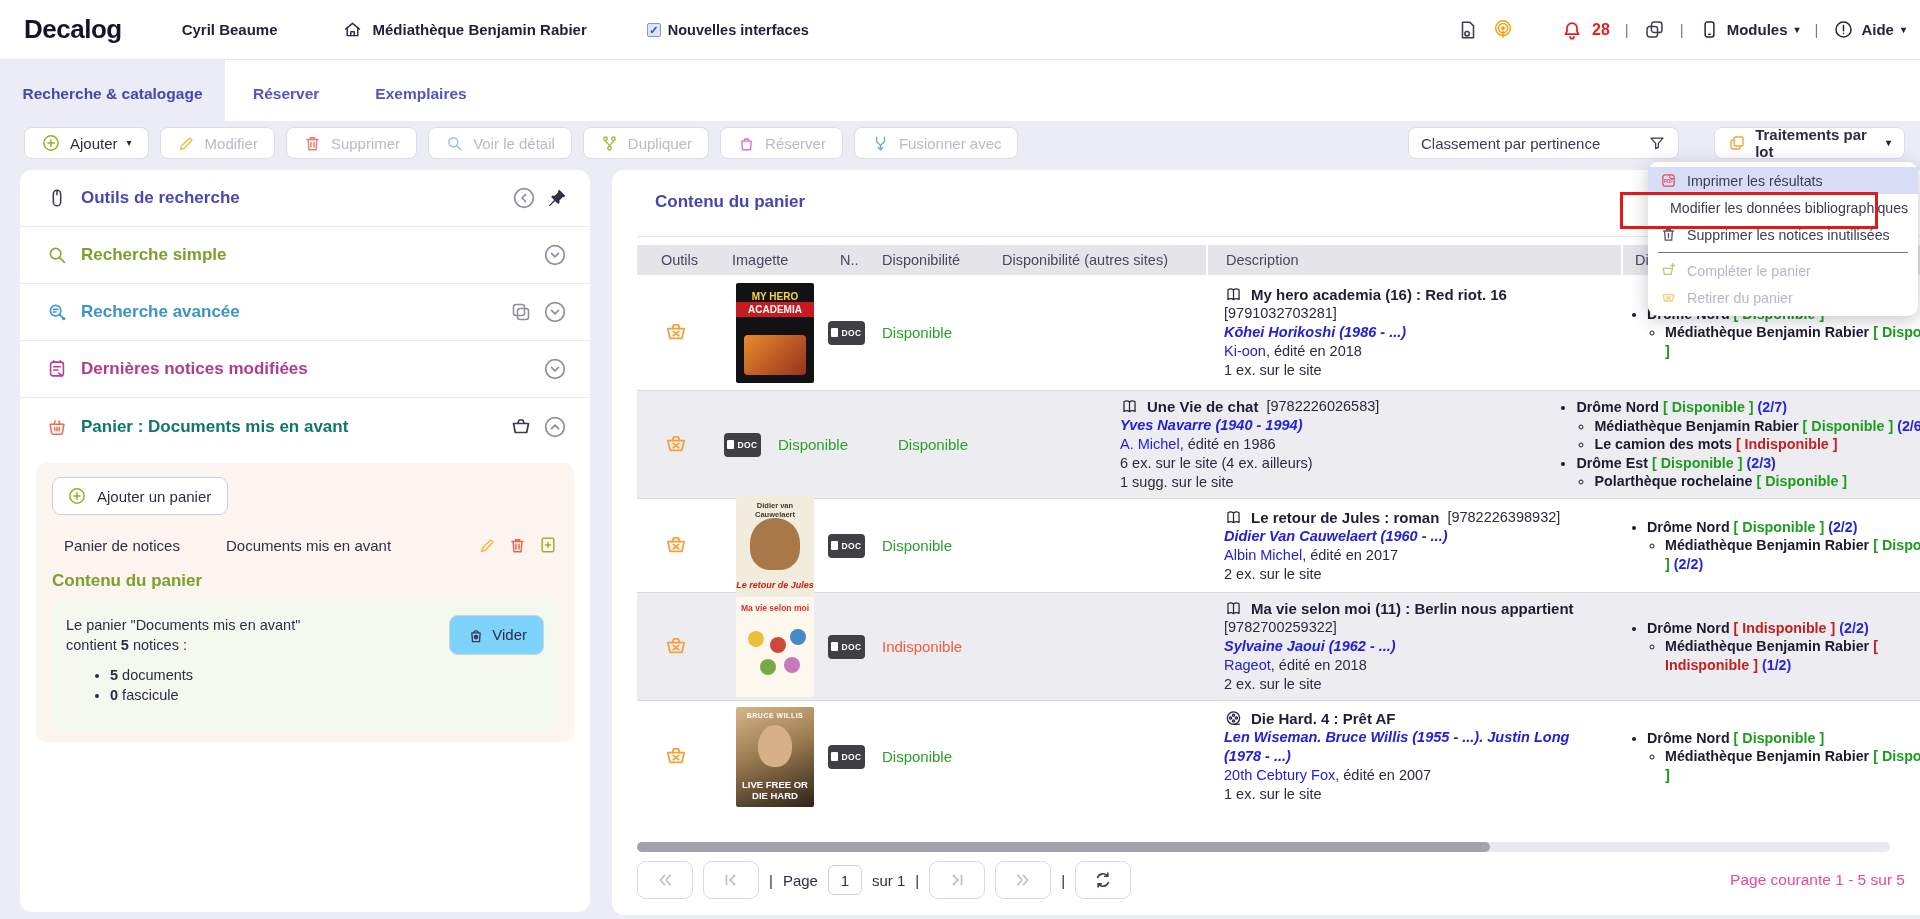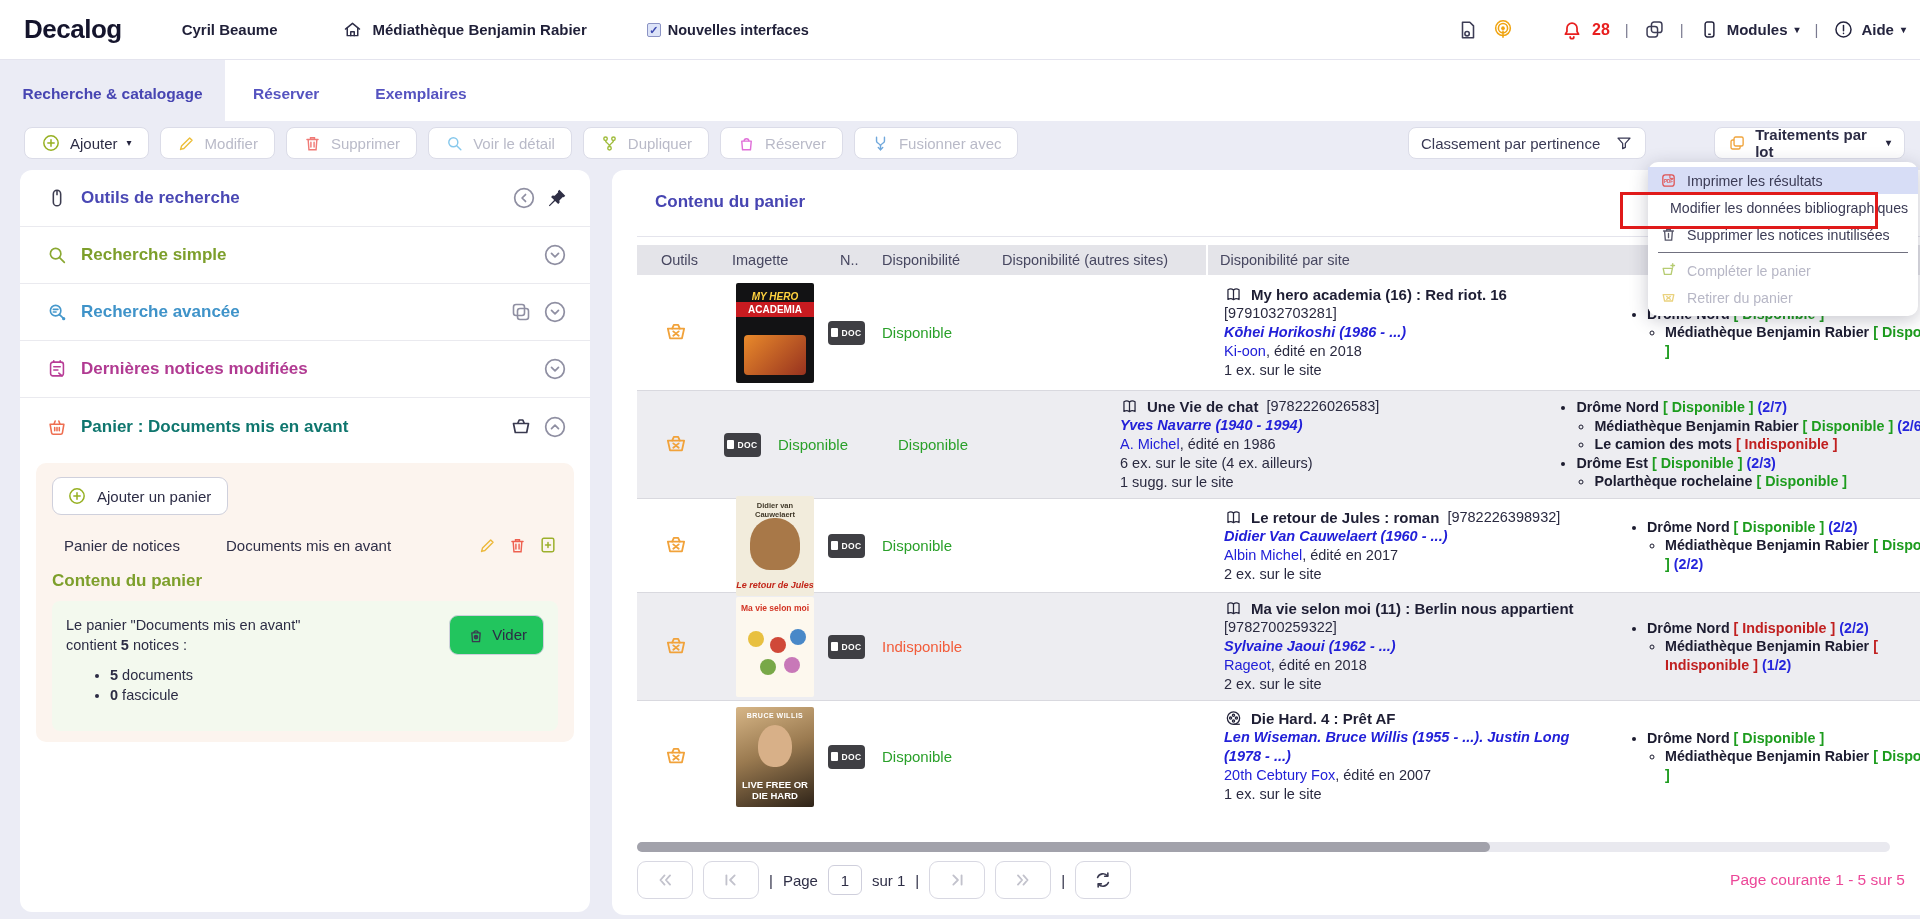--- a/index.html
+++ b/index.html
@@ -26,42 +26,42 @@
 
   
   .tabbar{position:absolute;top:45px;left:0;width:100%;height:76px;background:#fff;display:flex;z-index:5}
   .tab{display:flex;align-items:flex-end;justify-content:center;padding:0 28px 18px;font-size:15.5px;font-weight:bold;color:#5553c0}
   .tab.active{width:225px;padding-left:0;padding-right:0;background:#ebecf5;color:#4745b2}
 
   
   .toolbar{position:absolute;top:127px;left:24px;display:flex;gap:11px;z-index:5}
   .tbtn{height:32px;background:#fff;border:1px solid #dbdce8;border-radius:8px;display:flex;align-items:center;gap:9px;padding:0 16px;font-size:15px;color:#b9bac8}
   .tbtn.en{color:#2c2c45}
-  .sortsel{position:absolute;top:127px;left:1408px;width:238px;height:32px;background:#fff;border:1px solid #dbdce8;border-radius:8px;display:flex;align-items:center;padding:0 12px;font-size:15px;color:#3a3a55;z-index:5}
+  .sortsel{position:absolute;top:127px;left:1408px;width:271px;height:32px;background:#fff;border:1px solid #dbdce8;border-radius:8px;display:flex;align-items:center;padding:0 12px;font-size:15px;color:#3a3a55;z-index:5}
   .sortsel .fn{margin-left:auto;color:#3a3a55}
   .batchbtn{position:absolute;top:127px;left:1714px;width:191px;height:32px;background:#fff;border:1px solid #dbdce8;border-radius:8px;display:flex;align-items:center;gap:9px;padding:0 13px;font-size:15px;font-weight:bold;color:#2c2c45;z-index:5}
 
   
   .sidebar{position:absolute;left:20px;top:170px;width:570px;height:742px;background:#fff;border-radius:12px;z-index:4;overflow:hidden}
   .srow{height:57px;display:flex;align-items:center;gap:13px;padding:0 22px 0 26px;border-bottom:1px solid #eaeaef}
   .srow .lab{font-size:17px;font-weight:bold}
   .srow .right{margin-left:auto;display:flex;align-items:center;gap:9px}
   .c-ind{color:#4a48b4}.c-olv{color:#7d9f2b}.c-blu{color:#3f93c9}.c-mag{color:#b13a92}.c-org{color:#0f766e}
   .gicon{color:#8f8fa2}
   .panier-panel{margin:8px 16px 0;height:279px;background:#fcf4ee;border-radius:10px;padding:14px 16px}
   .addbasket{width:176px;height:38px;background:#fff;border:1px solid #cfd0dc;border-radius:9px;display:flex;align-items:center;gap:10px;padding:0 14px;font-size:15px;color:#2c2c45}
   .fieldrow{margin-top:20px;display:flex;align-items:center;padding:0 0 0 12px}
   .fieldrow .fl{font-size:15px;color:#2f2f48;width:162px}
   .fieldrow .fv{font-size:15px;color:#2f2f48}
   .fieldrow .fic{margin-left:auto;display:flex;align-items:center;gap:11px}
   .sb-title{margin-top:16px;font-size:17px;font-weight:bold;color:#7d9f2b}
   .greenpanel{position:relative;margin-top:10px;background:#f3f9ee;border-radius:8px;padding:14px;height:130px;font-size:14.5px;color:#2c2c44;line-height:20px}
   .greenpanel ul{margin:10px 0 0 44px}
   .greenpanel li{line-height:20px}
-  .viderbtn{position:absolute;right:14px;top:14px;height:40px;background:#22c55e;border:1px solid #cfd0dc;border-radius:9px;display:flex;align-items:center;gap:6px;padding:0 16px;font-size:15px;color:#2c2c45}
+  .viderbtn{position:absolute;right:14px;top:14px;height:40px;background:#7dd3fc;border:1px solid #cfd0dc;border-radius:9px;display:flex;align-items:center;gap:6px;padding:0 16px;font-size:15px;color:#2c2c45}
 
   
   .main-card{position:absolute;left:612px;top:170px;width:1348px;height:745px;background:#fff;border-radius:12px;z-index:3;overflow:hidden}
   .m-title{position:absolute;left:43px;top:22px;font-size:17px;font-weight:bold;color:#4745b2}
   .m-div{position:absolute;left:25px;top:66px;width:1295px;border-top:1px solid #e4e4ec}
   .thead{position:absolute;left:25px;top:75px;width:1323px;height:30px;background:#e4e4e9;display:flex;font-size:14.5px;color:#474760}
   .th{display:flex;align-items:center}
   .w-tools{width:87px;padding-left:24px}
   .w-thumb{width:104px;padding-left:8px}
   .w-n{width:44px;padding-left:12px}
@@ -91,21 +91,21 @@
   ul.sites{list-style:none;margin:0}
   ul.sites li{font-size:14.3px;font-weight:bold;line-height:18.5px;color:#1c1c30}
   ul.sites li.l1{list-style:disc;margin-left:14px}
   ul.sites li.l2{list-style:circle;margin-left:32px}
   .sn{color:#1c1c30}.st.g{color:#1d9c1e}.st.r{color:#c02020}.cnt{color:#2525dc}
 
   
   .cv{width:78px;height:100px;border-radius:2px;margin-left:12px;position:relative;overflow:hidden;flex:none;display:flex;flex-direction:column}
   .cv .cl{display:block;text-align:center;font-weight:bold}
   .cv1{background:#121214}
-  .cv1 .a{color:#ffd23f;font-size:10px;font-style:italic;margin-top:8px}
+  .cv1 .a{color:#ffd23f;font-size:10px;margin-top:8px}
   .cv1 .b{color:#fff;background:#c81b20;font-size:10px;padding:2px 0}
   .cv1::after{content:"";position:absolute;left:8px;bottom:8px;width:62px;height:40px;background:linear-gradient(135deg,#e98a2b,#97321f);border-radius:4px}
   .cv2{background:linear-gradient(#d9c5a8,#7a6248)}
   .cv2 .a{color:#6b1f1f;font-size:8px;margin-top:5px}
   .cv2 .b{color:#f3ead6;font-size:8.5px;font-style:italic;margin-top:auto;margin-bottom:6px}
   .cv2::after{content:"";position:absolute;left:18px;top:30px;width:42px;height:40px;background:#3c3028;border-radius:50% 50% 40% 40%}
   .cv3{background:#f2ecdc}
   .cv3 .a{color:#403828;font-size:7.5px;margin-top:5px}
   .cv3 .b{color:#c22418;font-size:9px;font-style:italic;margin-top:auto;margin-bottom:6px;position:relative;z-index:1}
   .cv3::after{content:"";position:absolute;left:14px;top:22px;width:50px;height:52px;background:#a87848;border-radius:48% 48% 40% 40%}
@@ -412,20 +412,21 @@
 <div class="main-card" data-interactable="false">
   <div class="m-title" data-interactable="false">Contenu du panier</div>
   <div class="m-div" data-interactable="false"></div>
 
   <div class="thead" data-interactable="false">
     <div class="th w-tools" data-interactable="false">Outils</div>
     <div class="th w-thumb" data-interactable="false">Imagette</div>
     <div class="th w-n" data-interactable="false">N..</div>
     <div class="th w-av" data-interactable="false">Disponibilité</div>
     <div class="th w-avo" data-interactable="false">Disponibilité (autres sites)</div>
+    <div class="th w-desc" data-interactable="false">Description</div>
     <div class="th w-site" data-interactable="false" style="white-space:nowrap;overflow:hidden">Disponibilité par site</div>
   </div>
 
   <div class="tbody" data-interactable="false">
 
     <div class="trow" style="height:115px" data-interactable="true">
       <div class="cell c-tools" data-interactable="false">
         <svg class="cartx" data-interactable="true" width="26" height="26" viewBox="0 0 24 24" fill="none" stroke="currentColor" stroke-width="1.7" stroke-linecap="round" stroke-linejoin="round">
             <path d="M4.5 8h15l-2 9H6.5l-2-9z"></path>
             <path d="M8.5 8L10 4.5h4L15.5 8"></path>

